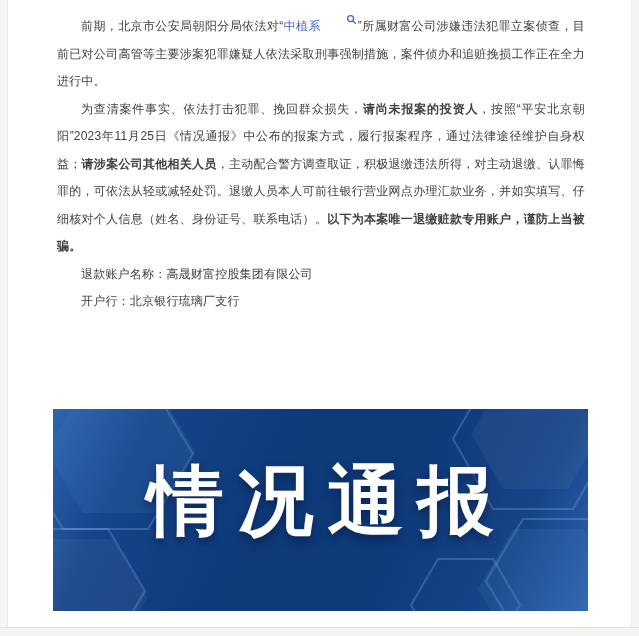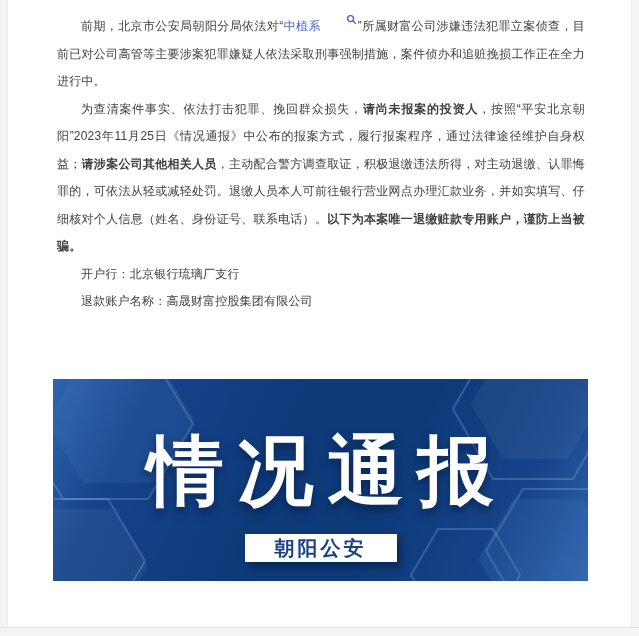--- a/index.html
+++ b/index.html
@@ -32,21 +32,21 @@
     letter-spacing:0.2px;
   }
   .run-normal { font-weight:normal; }
   .run-bold   { font-weight:bold; }
   .run-link   { color:var(--link-color,#4a63c6); cursor:pointer; }
   .sup-icon {
     display:inline-block; vertical-align:super; line-height:0;
     margin:0 1px; cursor:pointer;
   }
   .banner {
-    position:absolute; left:53px; top:379px; width:535px; height:202px;
+    position:absolute; left:53px; top:409px; width:535px; height:202px;
     overflow:hidden;
     background:linear-gradient(115deg,
       var(--banner-light,#2f66b0) 0%, #16438a 16%,
       var(--banner-dark,#0e3a7a) 42%, var(--banner-dark,#0e3a7a) 62%,
       #174489 84%, var(--banner-light,#2f66b0) 100%);
   }
   .banner svg.hex-bg { position:absolute; left:0; top:0; }
   .banner-title {
     position:absolute; top:42px; left:0; right:0; z-index:2;
     text-align:center;
@@ -71,22 +71,22 @@
   <div class="edge-strip-left"></div>
   <div class="edge-strip-right"></div>
   <div class="edge-strip-bottom"></div>
 
   <div class="article" id="article">
       <p class="para"><span class="run-normal">前期，北京市公安局朝阳分局依法对“</span><span class="run-link">中植系</span><span class="sup-icon"><svg width="11" height="11" viewBox="0 0 24 24">
             <circle cx="10" cy="10" r="6.5" fill="none" stroke="#4a63c6" stroke-width="3"></circle>
             <line x1="15" y1="15" x2="21.5" y2="21.5" stroke="#4a63c6" stroke-width="3"></line>
           </svg></span><span class="run-normal">”所属财富公司涉嫌违法犯罪立案侦查，目前已对公司高管等主要涉案犯罪嫌疑人依法采取刑事强制措施，案件侦办和追赃挽损工作正在全力进行中。</span></p>
       <p class="para"><span class="run-normal">为查清案件事实、依法打击犯罪、挽回群众损失，</span><span class="run-bold">请尚未报案的投资人</span><span class="run-normal">，按照“平安北京朝阳”2023年11月25日《情况通报》中公布的报案方式，履行报案程序，通过法律途径维护自身权益；</span><span class="run-bold">请涉案公司其他相关人员</span><span class="run-normal">，主动配合警方调查取证，积极退缴违法所得，对主动退缴、认罪悔罪的，可依法从轻或减轻处罚。退缴人员本人可前往银行营业网点办理汇款业务，并如实填写、仔细核对个人信息（姓名、身份证号、联系电话）。</span><span class="run-bold">以下为本案唯一退缴赃款专用账户，谨防上当被骗。</span></p>
+      <p class="para"><span class="run-normal">退款账户名称：高晟财富控股集团有限公司</span></p>
       <p class="para"><span class="run-normal">开户行：北京银行琉璃厂支行</span></p>
-      <p class="para"><span class="run-normal">退款账户名称：高晟财富控股集团有限公司</span></p>
     </div>
 
   <div class="banner">
     <svg class="hex-bg" width="535" height="230" viewBox="0 0 535 230">
       <g fill="none" stroke="rgba(150,185,230,0.28)" stroke-width="2">
         <polygon points="10,-30 95,-30 140,45 95,120 10,120 -35,45"></polygon>
         <polygon points="-20,120 55,120 92,182 55,244 -20,244 -57,182"></polygon>
         <polygon points="440,-40 520,-40 560,30 520,100 440,100 400,30"></polygon>
         <polygon points="470,110 545,110 582,172 545,234 470,234 433,172"></polygon>
         <polygon points="385,150 440,150 467,196 440,242 385,242 358,196"></polygon>
@@ -94,15 +94,14 @@
       <g fill="rgba(70,120,185,0.20)">
         <polygon points="30,-20 105,-20 142,42 105,104 30,104 -7,42"></polygon>
         <polygon points="460,120 530,120 565,180 530,240 460,240 425,180"></polygon>
       </g>
       <g fill="rgba(255,255,255,0.05)">
         <polygon points="-10,130 60,130 95,188 60,246 -10,246 -45,188"></polygon>
         <polygon points="450,-30 515,-30 547,25 515,80 450,80 418,25"></polygon>
       </g>
     </svg>
     <div class="banner-title">情况通报</div>
-    <div class="banner-badge">朝阳公安</div>
   </div>
 </div>
 
 </body></html>

